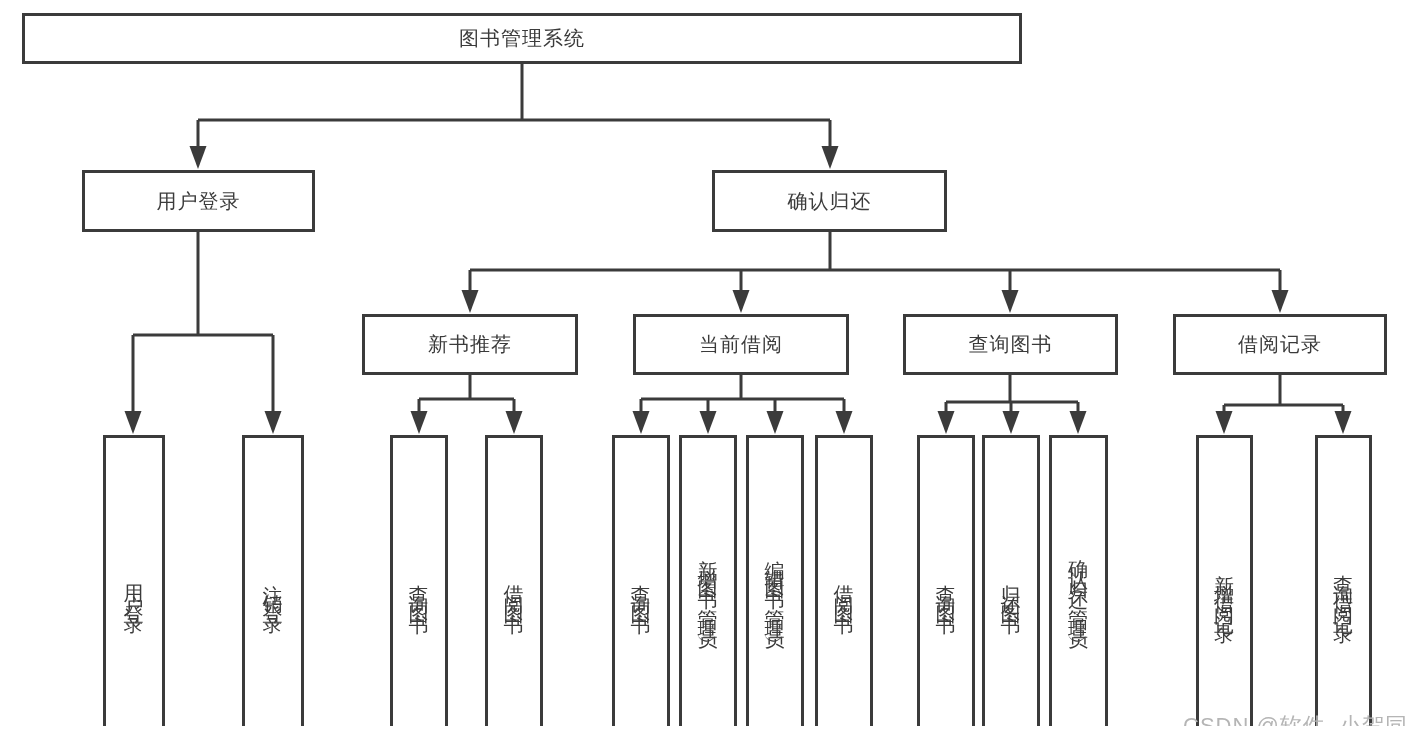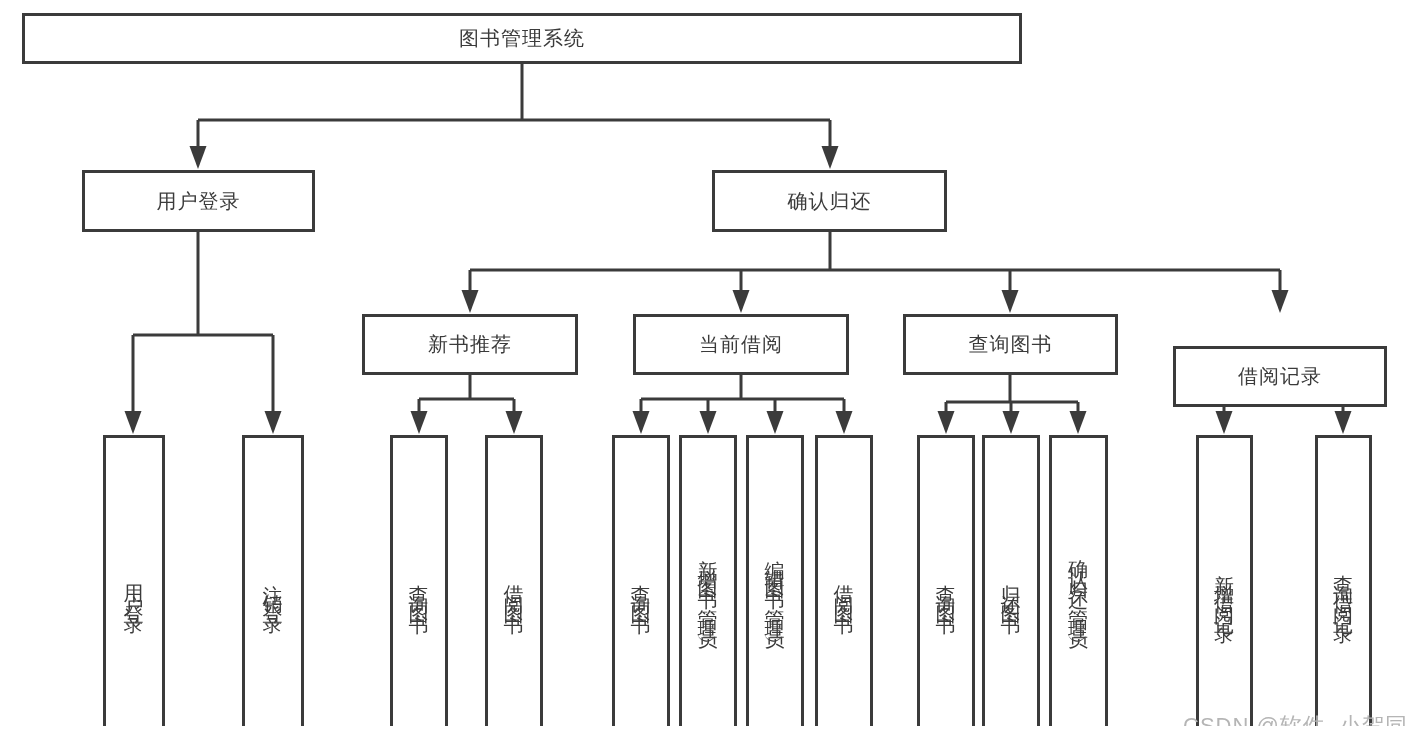--- a/index.html
+++ b/index.html
@@ -108,21 +108,21 @@
   </svg>
 
   <div class="box" style="left:22px; top:13px; width:1000px; height:51px;">图书管理系统</div>
 
   <div class="box" style="left:82px; top:170px; width:233px; height:62px;">用户登录</div>
   <div class="box" style="left:712px; top:170px; width:235px; height:62px;">确认归还</div>
 
   <div class="box" style="left:362px; top:314px; width:216px; height:61px;">新书推荐</div>
   <div class="box" style="left:633px; top:314px; width:216px; height:61px;">当前借阅</div>
   <div class="box" style="left:903px; top:314px; width:215px; height:61px;">查询图书</div>
-  <div class="box" style="left:1173px; top:314px; width:214px; height:61px;margin-top:32px;">借阅记录</div>
+  <div class="box" style="left:1173px; top:314px; width:214px; height:61px;">借阅记录</div>
 
   <div class="box leaf" style="left:103px; top:435px; width:62px; height:302px;">用户登录</div>
   <div class="box leaf" style="left:242px; top:435px; width:62px; height:302px;">注销登录</div>
 
   <div class="box leaf" style="left:390px; top:435px; width:58px; height:302px;">查询图书</div>
   <div class="box leaf" style="left:485px; top:435px; width:58px; height:302px;">借阅图书</div>
 
   <div class="box leaf" style="left:612px; top:435px; width:58px; height:302px;">查询图书</div>
   <div class="box leaf" style="left:679px; top:435px; width:58px; height:302px;">新增图书（管理员）</div>
   <div class="box leaf" style="left:746px; top:435px; width:58px; height:302px;">编辑图书（管理员）</div>

